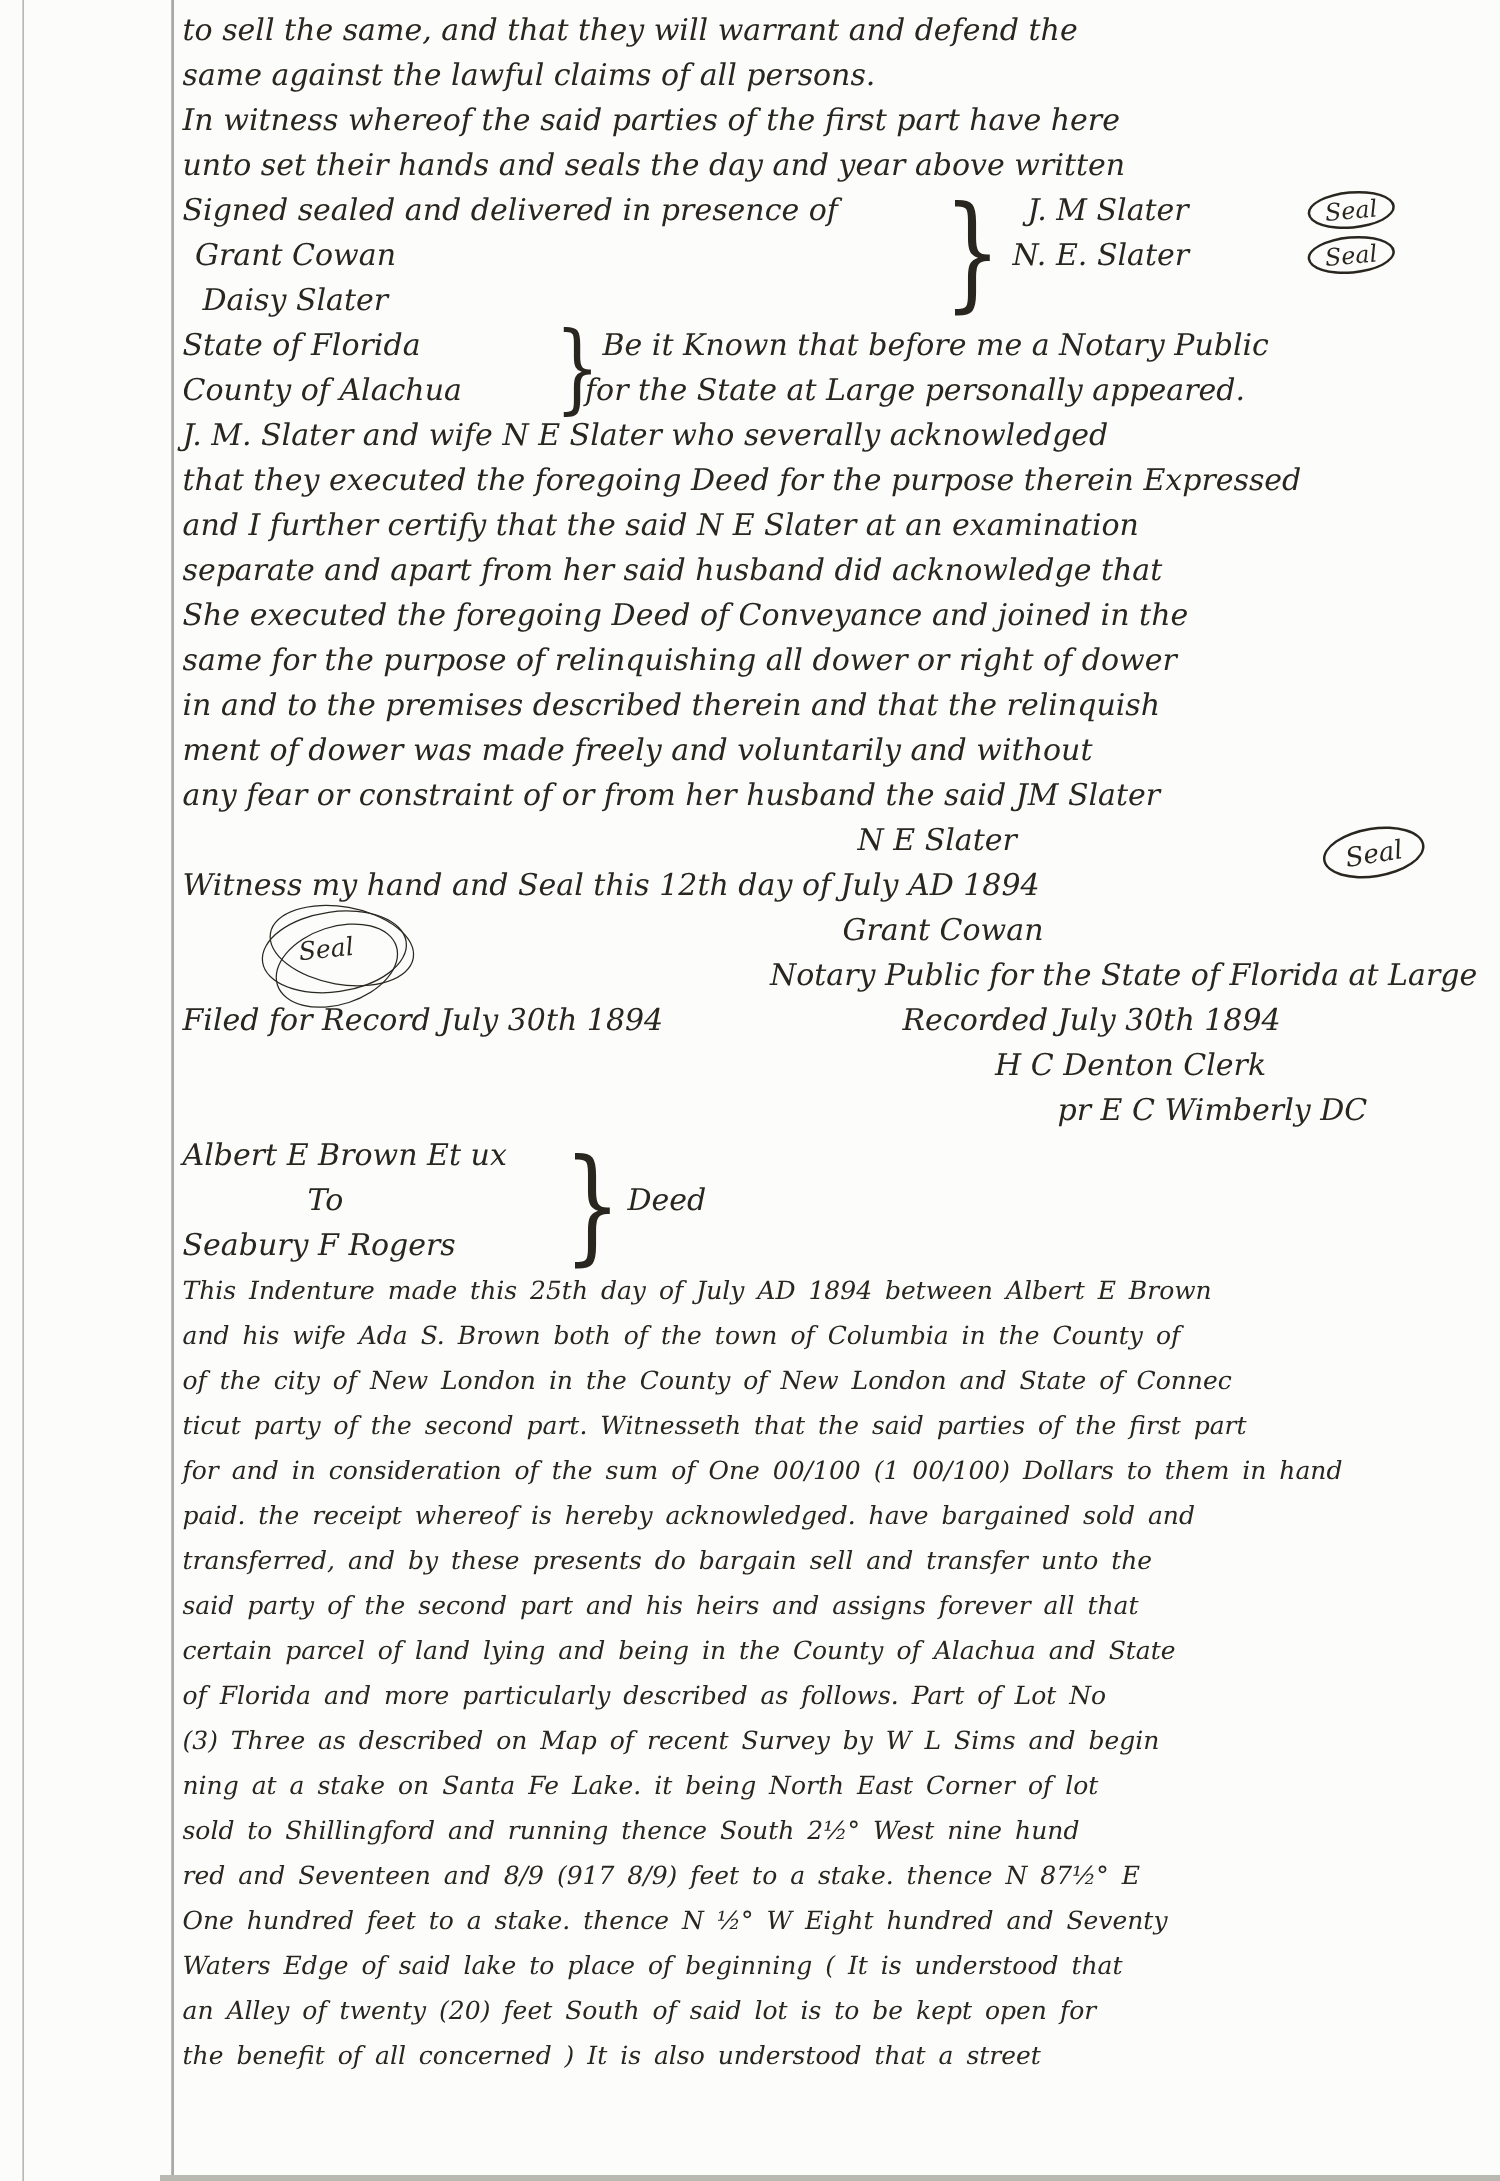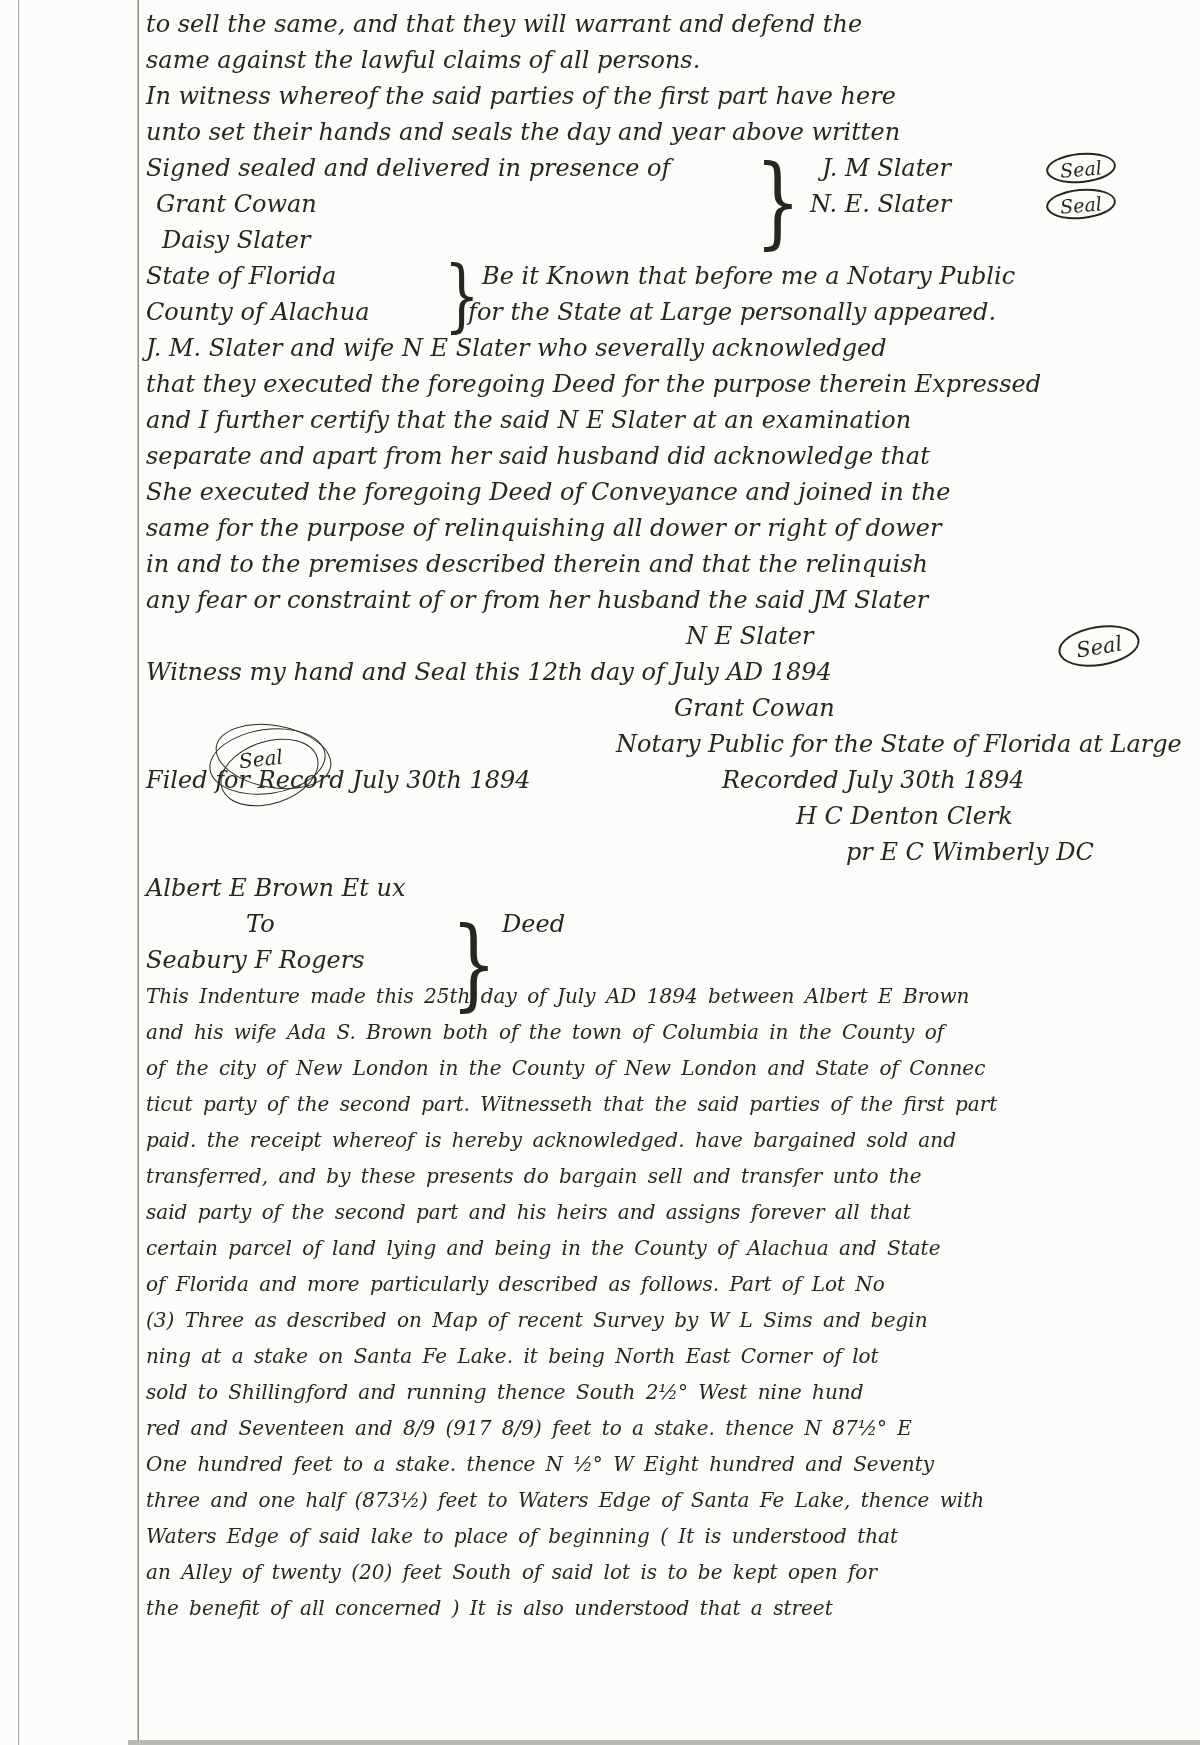--- a/index.html
+++ b/index.html
@@ -84,20 +84,21 @@
     </div>
 
     <div class="notary-lines">
         <div class="row">J. M. Slater and wife N E Slater who severally acknowledged</div>
         <div class="row">that they executed the foregoing Deed for the purpose therein Expressed</div>
         <div class="row">and I further certify that the said N E Slater at an examination</div>
         <div class="row">separate and apart from her said husband did acknowledge that</div>
         <div class="row">She executed the foregoing Deed of Conveyance and joined in the</div>
         <div class="row">same for the purpose of relinquishing all dower or right of dower</div>
         <div class="row">in and to the premises described therein and that the relinquish</div>
+        <div class="row">ment of dower was made freely and voluntarily and without</div>
         <div class="row">any fear or constraint of or from her husband the said JM Slater</div>
       </div>
 
     <div class="row">
       <span class="abs" style="left:540px">N E Slater</span>
       <span class="abs seal-oval lg" style="left:912px"><i>Seal</i></span>
     </div>
 
     <div class="row">
       <span>Witness my hand and Seal this 12th day of July AD 1894</span>
@@ -129,31 +130,31 @@
     </div>
     <div class="row">
       <span>Seabury F Rogers</span>
     </div>
 
     <div class="doc2-lines">
         <div class="row">This Indenture made this 25th day of July AD 1894 between Albert E Brown</div>
         <div class="row">and his wife Ada S. Brown both of the town of Columbia in the County of</div>
         <div class="row">of the city of New London in the County of New London and State of Connec</div>
         <div class="row">ticut party of the second part. Witnesseth that the said parties of the first part</div>
+        <div class="row">for and in consideration of the sum of One 00/100 (1 00/100) Dollars to them in hand</div>
         <div class="row">paid. the receipt whereof is hereby acknowledged. have bargained sold and</div>
         <div class="row">transferred, and by these presents do bargain sell and transfer unto the</div>
         <div class="row">said party of the second part and his heirs and assigns forever all that</div>
         <div class="row">certain parcel of land lying and being in the County of Alachua and State</div>
         <div class="row">of Florida and more particularly described as follows. Part of Lot No</div>
         <div class="row">(3) Three as described on Map of recent Survey by W L Sims and begin</div>
         <div class="row">ning at a stake on Santa Fe Lake. it being North East Corner of lot</div>
         <div class="row">sold to Shillingford and running thence South 2½° West nine hund</div>
         <div class="row">red and Seventeen and 8/9 (917 8/9) feet to a stake. thence N 87½° E</div>
         <div class="row">One hundred feet to a stake. thence N ½° W Eight hundred and Seventy</div>
-        <div class="row">three and one half (873½) feet to Waters Edge of Santa Fe Lake, thence with</div>
         <div class="row">Waters Edge of said lake to place of beginning ( It is understood that</div>
         <div class="row">an Alley of twenty (20) feet South of said lot is to be kept open for</div>
         <div class="row">the benefit of all concerned ) It is also understood that a street</div>
       </div>
 
     <div class="brace" style="left:609px; top:146px; font-size:100px; line-height:100px;">}</div>
     <div class="brace" style="left:298px; top:250px; font-size:78px; line-height:78px;">}</div>
     <div class="brace" style="left:305px; top:908px; font-size:100px; line-height:100px;">}</div>
 
     <div class="abs seal-flourish">

